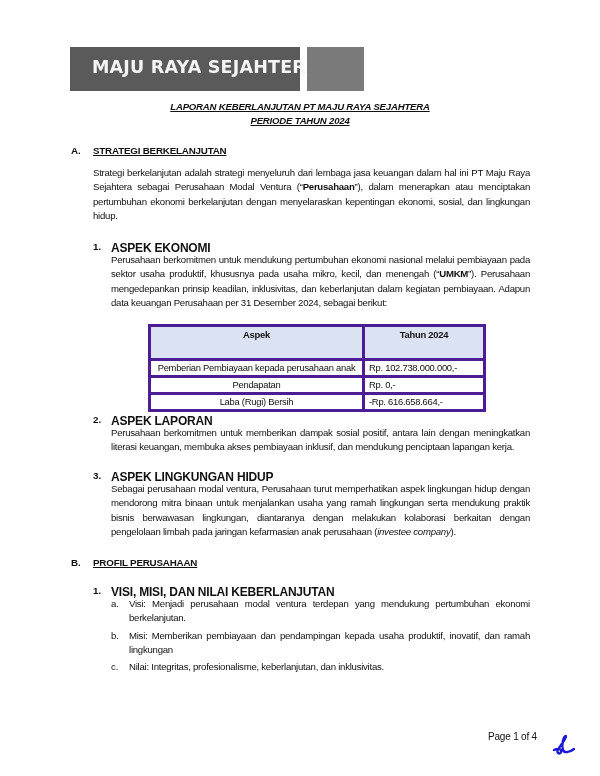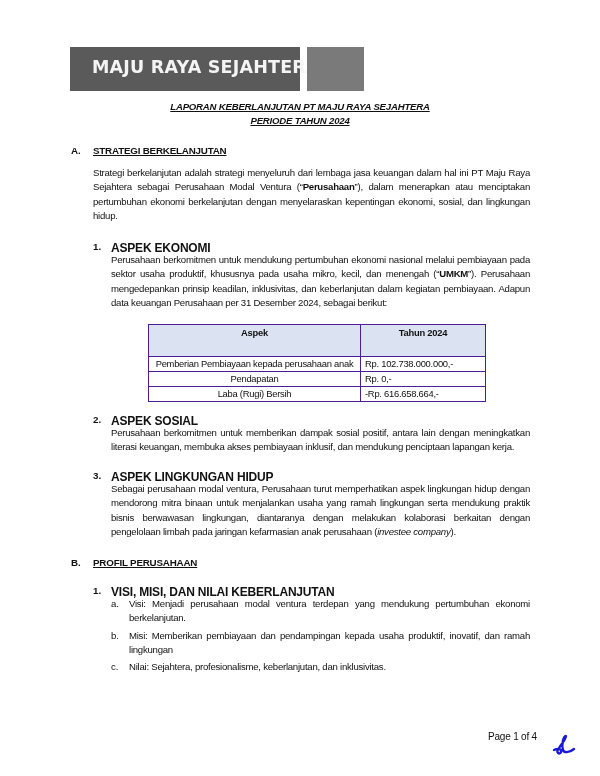--- a/index.html
+++ b/index.html
@@ -15,21 +15,21 @@
            text-decoration:underline; letter-spacing:-0.2px;font-style:italic; }
   .sec-letter { font-weight:bold; font-size:9.8px; }
   .sec-title { font-weight:bold; font-size:9.8px; text-decoration:underline; letter-spacing:-0.2px; }
   .para { font-size:9.6px; line-height:14.3px; text-align:justify; letter-spacing:-0.25px; }
   .sub-num { font-weight:bold; font-size:9.8px; }
   .sub-title { font-weight:bold; font-size:12px; letter-spacing:-0.2px; }
   b.inl { font-weight:bold; }
 
   table#fin { position:absolute; left:148px; top:324px; width:338px; border-collapse:collapse;
               font-size:9.4px; letter-spacing:-0.25px; }
-  #fin td, #fin th { border:1px solid #4c1d95; padding:0 4px; }
+  #fin td, #fin th { border:3px solid #4c1d95; padding:0 4px; }
   #fin th { background:#dbe3f3; height:29px; vertical-align:top; padding-top:2px; font-weight:bold; text-align:center; }
   #fin td { height:14px; line-height:14px; }
   #fin td.c1 { width:203px;text-align:center; }
 
   .list-letter { font-size:9.6px; }
   #page-num { left:488px; top:731px; font-size:10px; letter-spacing:-0.2px; }
   #sig { left:552px; top:734px; }
 </style>
 </head>
 <body>
@@ -67,38 +67,38 @@
       <td>Rp. 0,-</td>
     </tr>
     <tr>
       <td class="c1">Laba (Rugi) Bersih</td>
       <td>-Rp. 616.658.664,-</td>
     </tr>
   </tbody>
 </table>
 
 <div class="abs sub-num" style="left:93px; top:414px;">2.</div>
-<div class="abs sub-title" style="left:111px; top:414px;">ASPEK SOSIAL</div>
+<div class="abs sub-title" style="left:111px; top:414px;">ASPEK LAPORAN</div>
 <div class="abs para" style="left:111px; top:426px; width:419px;">Perusahaan berkomitmen untuk memberikan dampak sosial positif, antara lain dengan meningkatkan literasi keuangan, membuka akses pembiayaan inklusif, dan mendukung penciptaan lapangan kerja.</div>
 
 <div class="abs sub-num" style="left:93px; top:470px;">3.</div>
 <div class="abs sub-title" style="left:111px; top:470px;">ASPEK LINGKUNGAN HIDUP</div>
 <div class="abs para" style="left:111px; top:482px; width:419px;"><span>Sebagai perusahaan modal ventura, Perusahaan turut memperhatikan aspek lingkungan hidup dengan mendorong mitra binaan untuk menjalankan usaha yang ramah lingkungan serta mendukung praktik bisnis berwawasan lingkungan, diantaranya dengan melakukan kolaborasi berkaitan dengan pengelolaan limbah pada jaringan kefarmasian anak perusahaan (</span><i>investee company</i><span>).</span></div>
 
 <div class="abs sec-letter" style="left:71px; top:557px;">B.</div>
 <div class="abs sec-title" style="left:93px; top:557px;">PROFIL PERUSAHAAN</div>
 
 <div class="abs sub-num" style="left:93px; top:585px;">1.</div>
 <div class="abs sub-title" style="left:111px; top:585px;">VISI, MISI, DAN NILAI KEBERLANJUTAN</div>
 
 <div class="abs list-letter" style="left:111px; top:598px;">a.</div>
 <div class="abs para" style="left:129px; top:597px; width:401px;">Visi: Menjadi perusahaan modal ventura terdepan yang mendukung pertumbuhan ekonomi berkelanjutan.</div>
 
 <div class="abs list-letter" style="left:111px; top:630px;">b.</div>
 <div class="abs para" style="left:129px; top:629px; width:401px;">Misi: Memberikan pembiayaan dan pendampingan kepada usaha produktif, inovatif, dan ramah lingkungan</div>
 
 <div class="abs list-letter" style="left:111px; top:661px;">c.</div>
-<div class="abs para" style="left:129px; top:660px; width:401px;">Nilai: Sejahtera, profesionalisme, keberlanjutan, dan inklusivitas.</div>
+<div class="abs para" style="left:129px; top:660px; width:401px;">Nilai: Integritas, profesionalisme, keberlanjutan, dan inklusivitas.</div>
 
 <div id="page-num" class="abs">Page 1 of 4</div>
 <svg id="sig" class="abs" width="24" height="22" viewBox="0 0 24 22">
   <path id="sig-path" d="M2 16 C6 14, 10 15, 9 18 C8 21, 3 19, 7 14 C11 8, 15 3, 14 2 C12 1, 9 10, 11 16 C12 19, 17 19, 22 15" fill="none" stroke="#1a1ad6" stroke-width="2.4" stroke-linecap="round"></path>
 </svg>
 
 </body></html>

